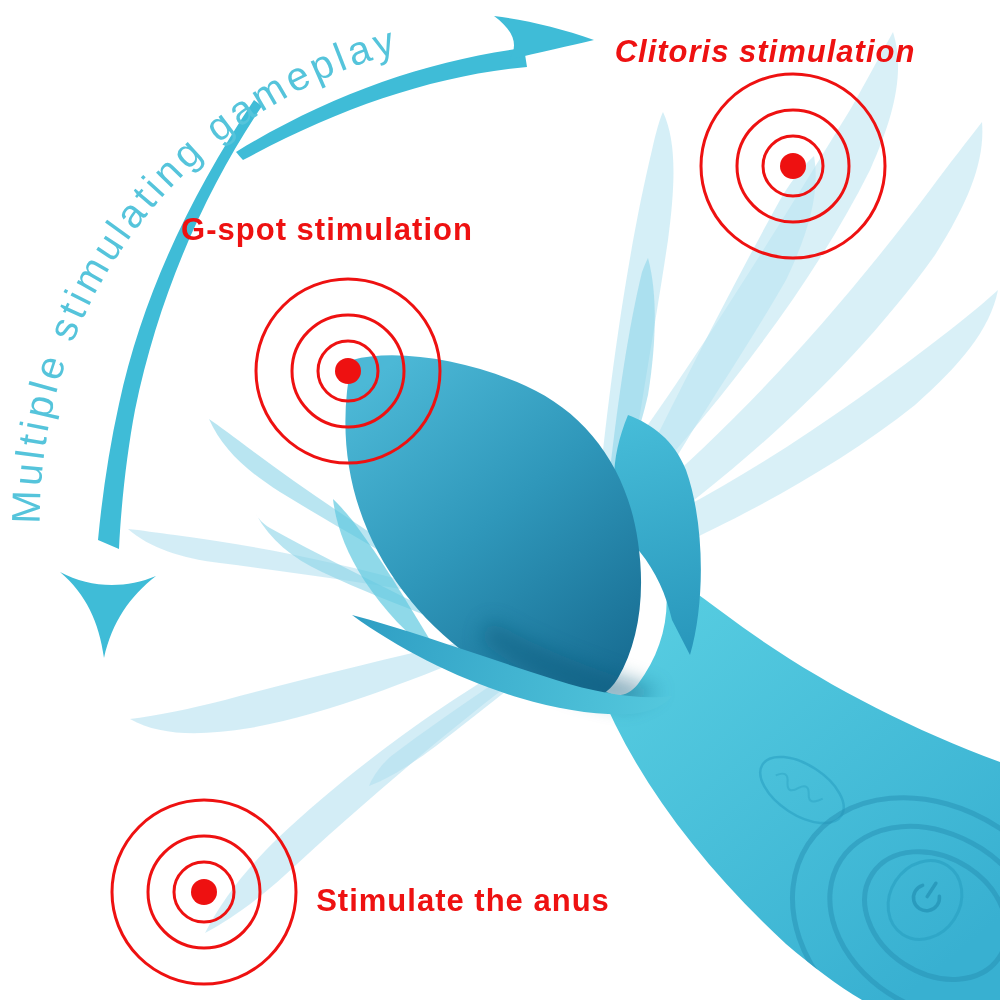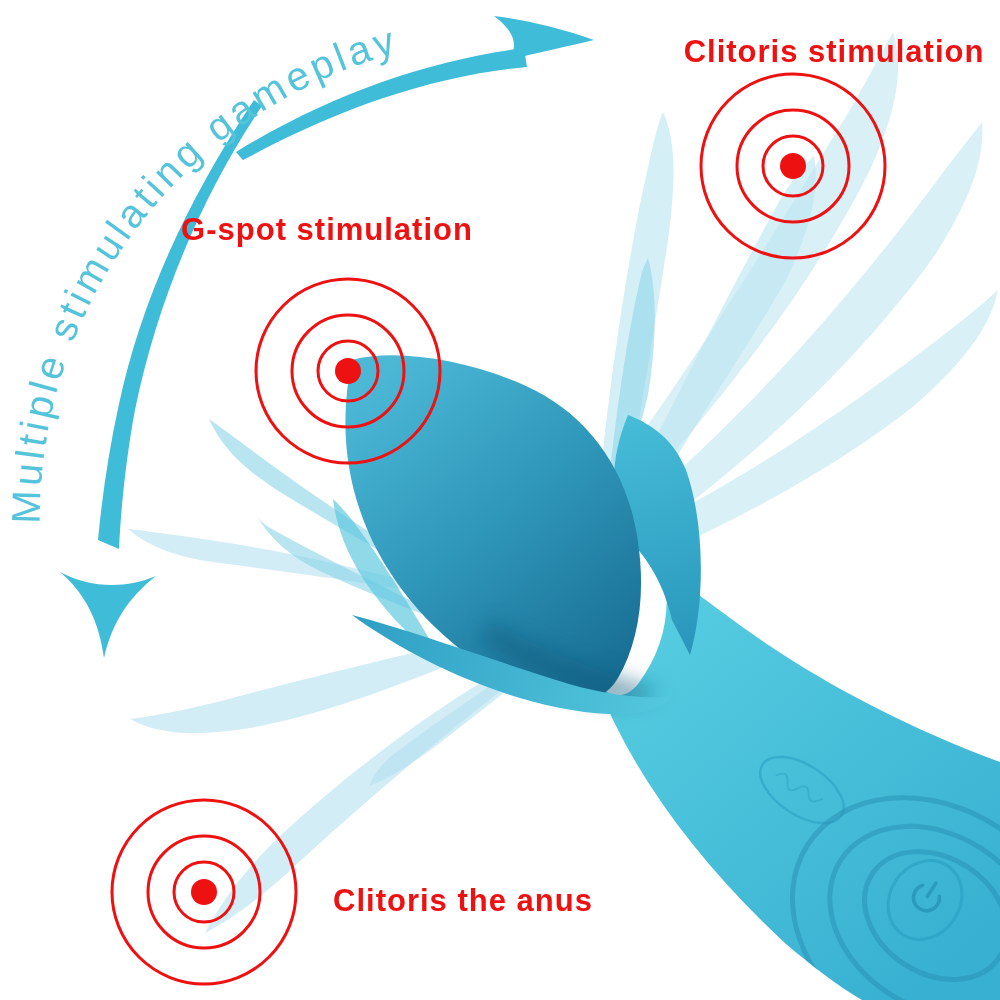--- a/index.html
+++ b/index.html
@@ -5,21 +5,21 @@
   html,body{margin:0;padding:0;background:#fff;}
   .stage{
     position:relative;width:1000px;height:1000px;background:#ffffff;
     overflow:hidden;font-family:"Liberation Sans",sans-serif;
   }
   .stage svg{position:absolute;left:0;top:0;}
   .label{
     position:absolute;color:#ee1111;font-size:31px;font-weight:bold;
     letter-spacing:1px;white-space:nowrap;transform:translateX(-50%);
   }
-  .label-clitoris{left:834px;top:34px;}
+  .label-clitoris{left:765px;top:34px;font-style:italic;}
   .label-gspot{left:327px;top:212px;}
   .label-anus{left:463px;top:883px;}
   .curved-title{fill:#55c4db;font-size:40px;letter-spacing:4px;}
 </style>
 </head>
 <body>
 
 <div class="stage">
 
   <svg width="1000" height="1000" viewBox="0 0 1000 1000">
@@ -125,15 +125,15 @@
         <circle cx="204" cy="892" r="92"></circle>
           <circle cx="204" cy="892" r="56"></circle>
           <circle cx="204" cy="892" r="30"></circle>
         <circle cx="204" cy="892" r="13" fill="#ee1111" stroke="none"></circle>
       </g>
     </g>
   </svg>
 
   <div class="label label-clitoris">Clitoris stimulation</div>
   <div class="label label-gspot">G-spot stimulation</div>
-  <div class="label label-anus">Clitoris the anus</div>
+  <div class="label label-anus">Stimulate the anus</div>
 
 </div>
 
 </body></html>

